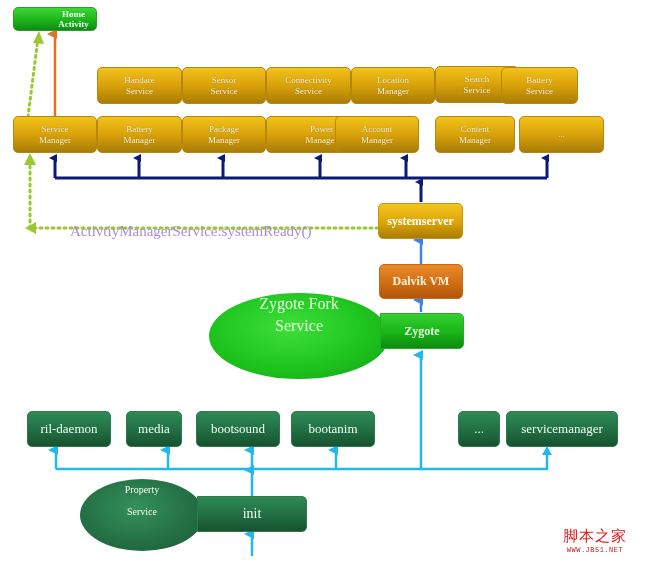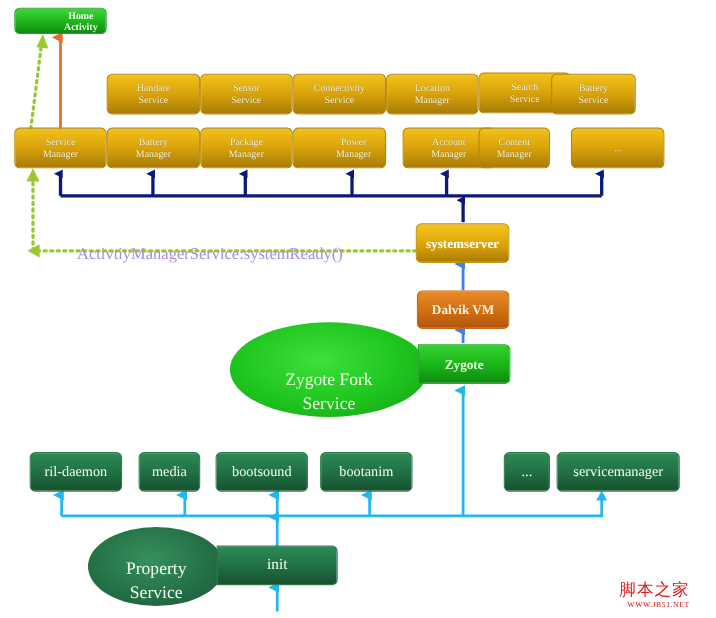--- a/index.html
+++ b/index.html
@@ -14,31 +14,31 @@
   .gold-ss { background: linear-gradient(to bottom, #f4c41c 0%, #dca408 55%, #a97c04 100%);
              border: 1px solid #c59410; color: #ffffff; font-size: 12px; font-weight: bold; }
   .orange { background: linear-gradient(to bottom, #e88a2a 0%, #d06e12 55%, #b0560a 100%);
             border: 1px solid #c86a18; color: #fff0e0; font-size: 12px; font-weight: bold; }
   .green-bright { background: linear-gradient(to bottom, #35d030 0%, #18b418 55%, #0e8a10 100%);
                   border: 1px solid #2aa82a; color: #e8ffe0; font-size: 12px; font-weight: bold; }
   .green-top { background: linear-gradient(to bottom, #3cd836 0%, #1db41c 55%, #108a12 100%);
                border: 1px solid #2c9e2c; color: #f0fff0; font-size: 9px; font-weight: bold; }
   .green-dark { background: linear-gradient(to bottom, #2e8a56 0%, #206e42 55%, #17522f 100%);
                 border: 1px solid #2e7a4a; color: #f2fff4; font-size: 13px; }
-  .ellipse { position: absolute; border-radius: 50%; display: flex; align-items: flex-end;
+  .ellipse { position: absolute; border-radius: 50%; display: flex; align-items: flex-start;
              justify-content: center; text-align: center; box-sizing: border-box; }
   .ell-bright { background: radial-gradient(ellipse at 45% 40%, #3ee03a 0%, #1ec41e 55%, #12a012 100%);
                 color: #eaffe0; font-size: 16px; line-height: 22px; }
   .ell-dark { background: radial-gradient(ellipse at 45% 40%, #35905c 0%, #236e44 60%, #1a5a36 100%);
-              color: #f2fff4; font-size: 16px; line-height: 22px; }
+              color: #f2fff4; font-size: 10px; line-height: 22px; }
   .call-label { position: absolute; left: 70px; top: 209px; color: #a98ce0; font-size: 15px;
                 white-space: nowrap; font-family: "Liberation Serif", serif; margin-top: 14px; }
-  .watermark { position: absolute; left: 563px; top: 527px; text-align: right; }
+  .watermark { position: absolute; left: 563px; top: 527px; text-align: center; }
   .wm-cn { color: #e01818; font-size: 15px; font-family: "DejaVu Sans", sans-serif; letter-spacing: 1px; }
-  .wm-url { color: #c81818; font-size: 7px; font-family: Liberation Serif, serif; letter-spacing: 0.5px; }
+  .wm-url { color: #c81818; font-size: 7px; font-family: Liberation Mono, monospace; letter-spacing: 0.5px; }
 </style>
 </head>
 <body>
 
 <svg class="wires" viewBox="0 0 651 562">
   <defs>
     <marker id="ah-navy" markerWidth="8" markerHeight="8" refX="4" refY="6" orient="auto-start-reverse" markerUnits="userSpaceOnUse">
       <path d="M0,8 L4,0 L8,8 Z" fill="#0b1a78"></path>
     </marker>
     <marker id="ah-cyan" markerWidth="10" markerHeight="10" refX="5" refY="8" orient="auto-start-reverse" markerUnits="userSpaceOnUse">
@@ -111,24 +111,24 @@
 </div>
 <div class="box gold" style="left:97px;top:116px;width:85px;height:37px;">
   <span><span>Battery</span><br><span>Manager</span></span>
 </div>
 <div class="box gold" style="left:182px;top:116px;width:84px;height:37px;">
   <span><span>Package</span><br><span>Manager</span></span>
 </div>
 <div class="box gold" style="left:266px;top:116px;width:85px;height:37px;padding-left:26px;">
   <span><span>Power</span><br><span>Manager</span></span>
 </div>
-<div class="box gold" style="left:366px;top:116px;width:84px;height:37px;">
+<div class="box gold" style="left:335px;top:116px;width:84px;height:37px;">
   <span><span>Account</span><br><span>Manager</span></span>
 </div>
-<div class="box gold" style="left:435px;top:116px;width:65px;height:37px;">
+<div class="box gold" style="left:435px;top:116px;width:80px;height:37px;">
   <span><span>Content</span><br><span>Manager</span></span>
 </div>
 <div class="box gold" style="left:519px;top:116px;width:85px;height:37px;">
   <span><span>...</span><br><span></span></span>
 </div>
 
 <div class="call-label">ActivtiyManagerService:systemReady()</div>
 
 <div class="box gold-ss" style="left:378px;top:203px;width:85px;height:36px;">
   <span>systemserver</span>

